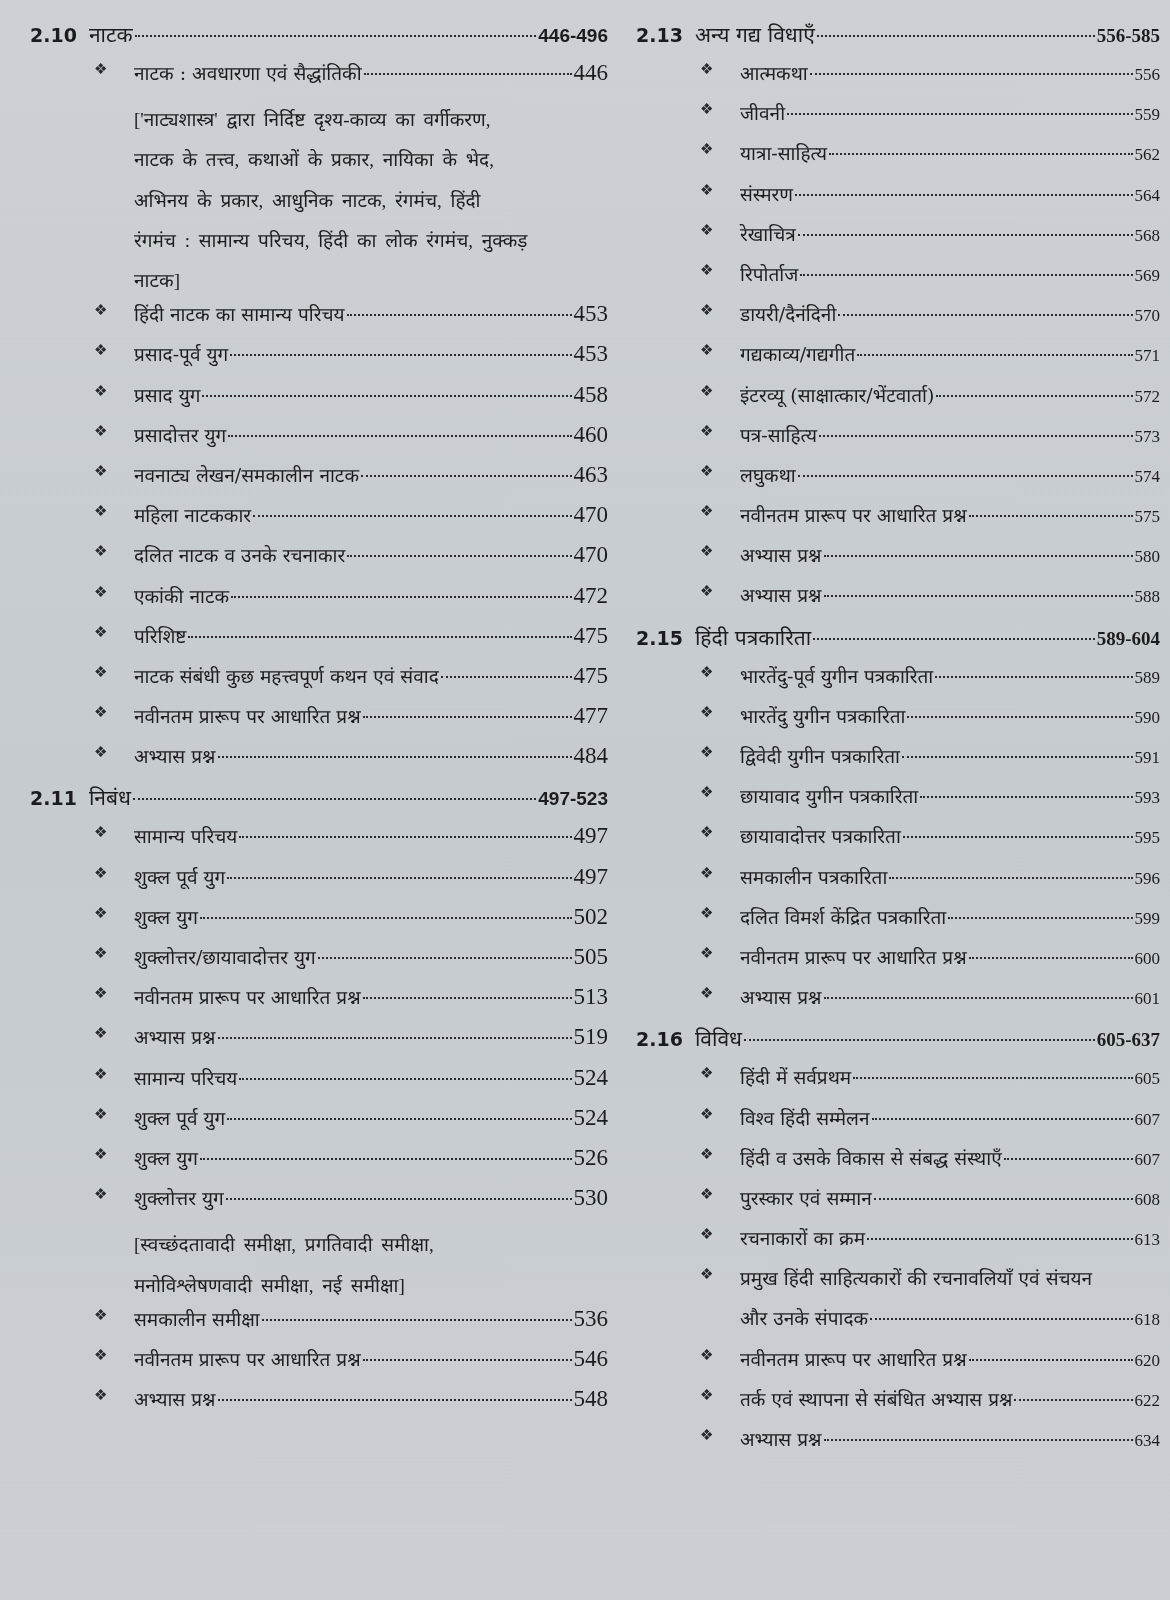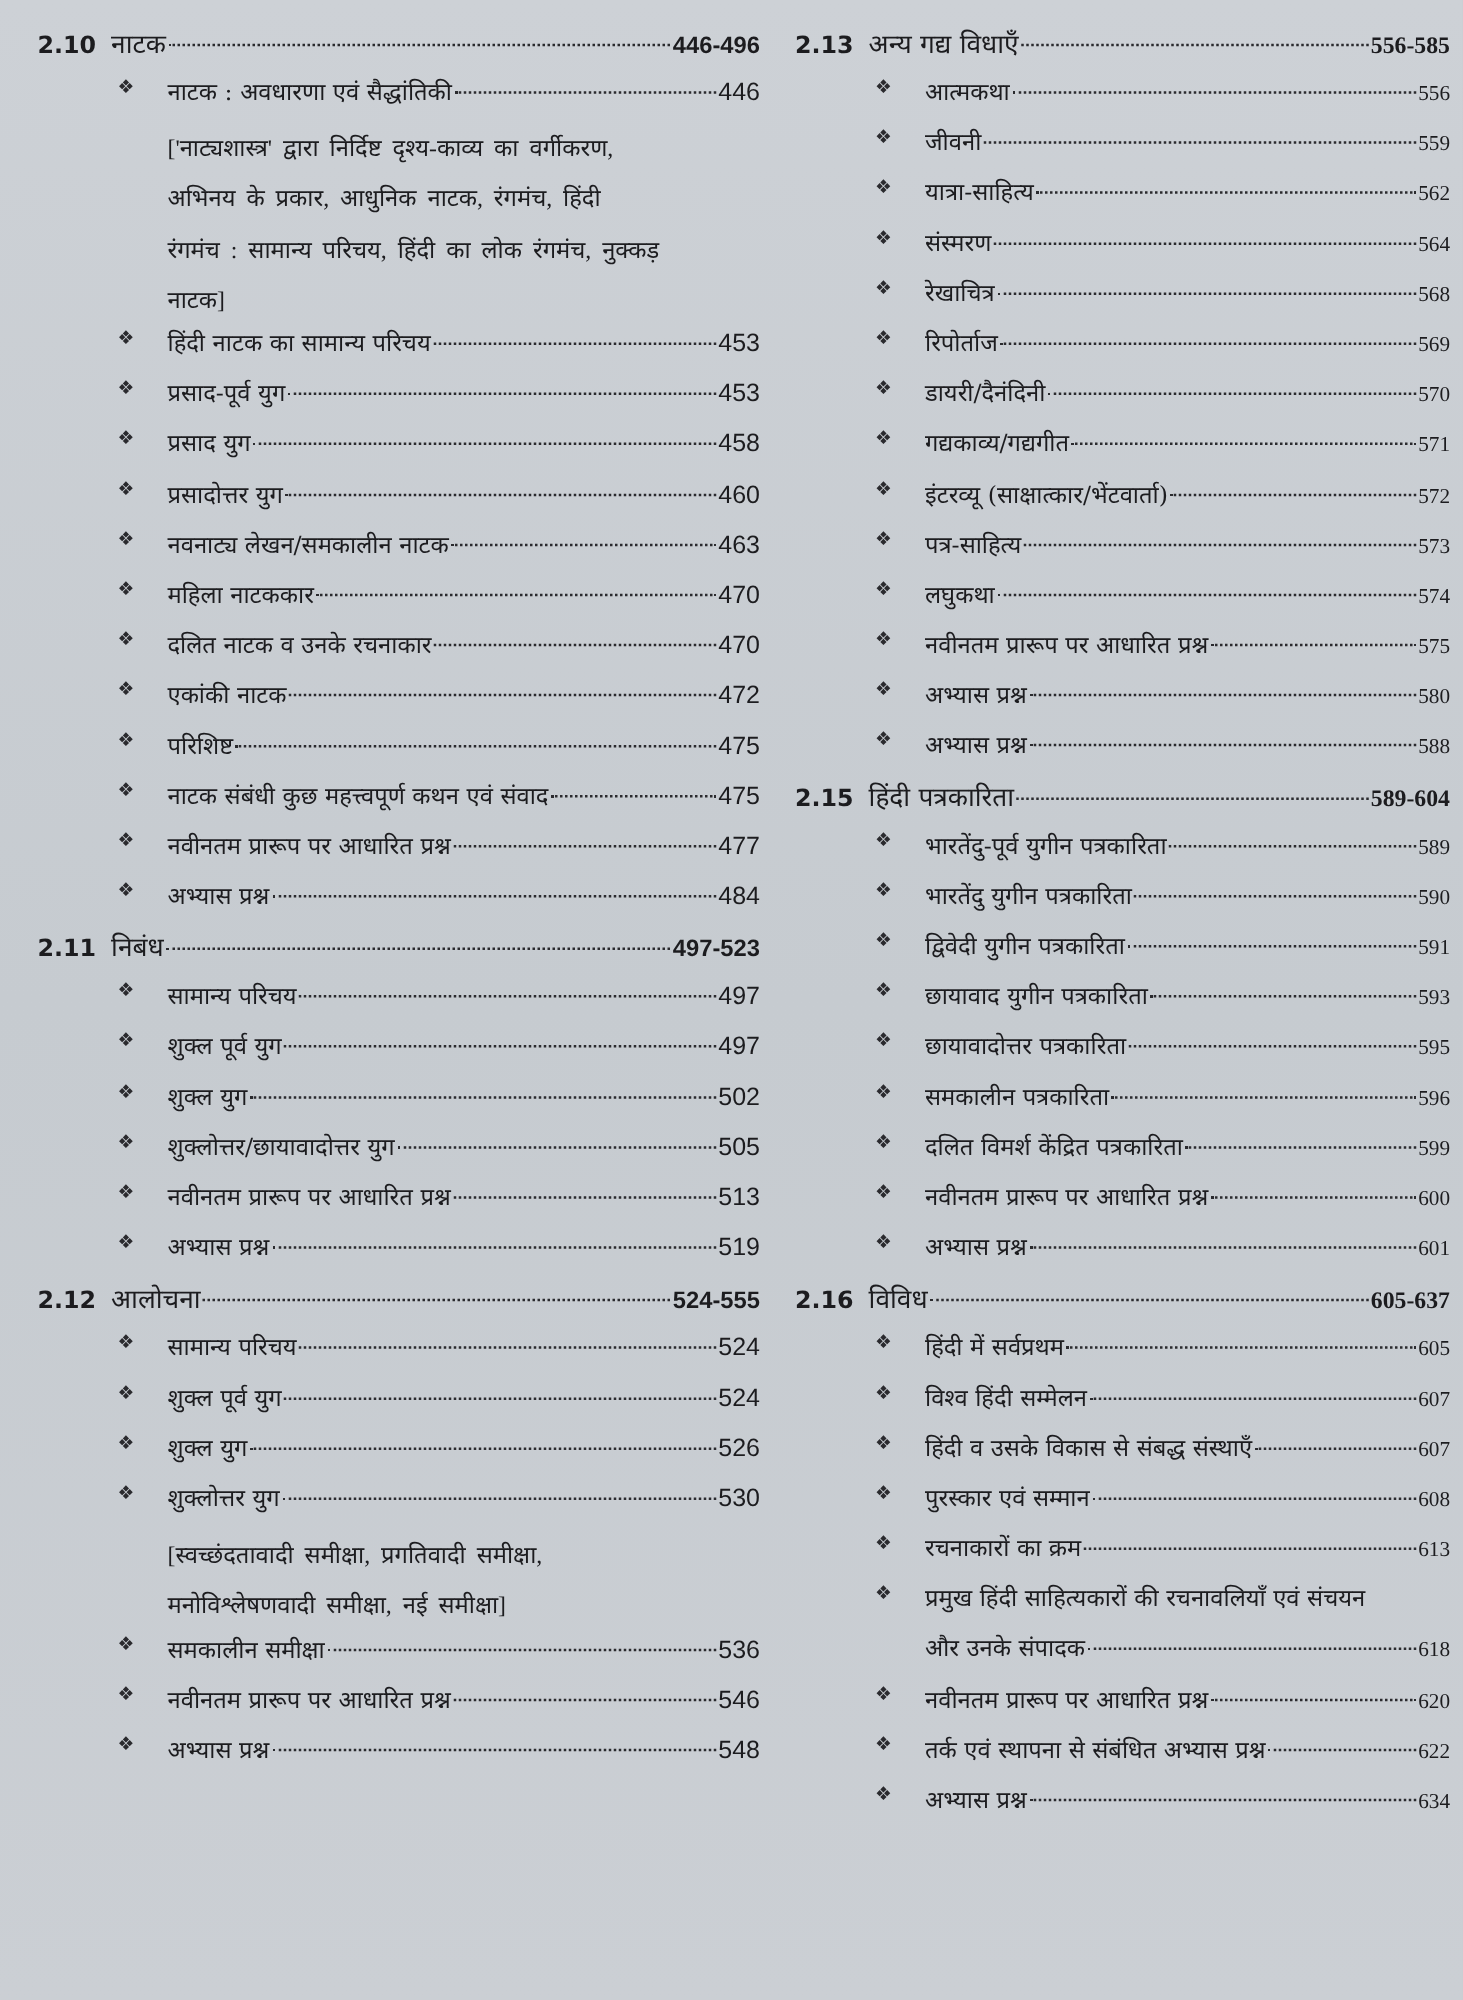--- a/index.html
+++ b/index.html
@@ -73,22 +73,22 @@
       left: 64px;
       width: 16px;
       font-size: 15px;
       color: #2a2a2e;
     }
     .item-title {
       margin-left: 40px;
       white-space: nowrap;
     }
     .item-page {
-      font-family: Liberation Sans, sans-serif;
-      font-size: 20px;
+      font-family: Liberation Serif, serif;
+      font-size: 23px;
       white-space: nowrap;
     }
     .col-right .item-page {
       font-family: "Liberation Serif", serif;
       font-size: 17px;
     }
     .col-right .section-pages {
       font-family: "Liberation Serif", serif;
       font-size: 19px;
     }
@@ -120,20 +120,21 @@
     </div>
 
     <div class="item">
       <span class="bullet">❖</span>
       <span class="item-title">नाटक : अवधारणा एवं सैद्धांतिकी</span>
       <span class="leader"></span>
       <span class="item-page">446</span>
     </div>
     <div class="note">
       <span class="note-line">['नाट्यशास्त्र' द्वारा निर्दिष्ट दृश्य-काव्य का वर्गीकरण,</span>
+      <span class="note-line">नाटक के तत्त्व, कथाओं के प्रकार, नायिका के भेद,</span>
       <span class="note-line">अभिनय के प्रकार, आधुनिक नाटक, रंगमंच, हिंदी</span>
       <span class="note-line">रंगमंच : सामान्य परिचय, हिंदी का लोक रंगमंच, नुक्कड़</span>
       <span class="note-line">नाटक]</span>
     </div>
 
     <div class="item">
       <span class="bullet">❖</span>
       <span class="item-title">हिंदी नाटक का सामान्य परिचय</span>
       <span class="leader"></span>
       <span class="item-page">453</span>
@@ -241,26 +242,20 @@
       <span class="leader"></span>
       <span class="item-page">513</span>
     </div>
     <div class="item">
       <span class="bullet">❖</span>
       <span class="item-title">अभ्यास प्रश्न</span>
       <span class="leader"></span>
       <span class="item-page">519</span>
     </div>
 
-    <div class="section-heading">
-      <span class="section-num">2.12</span>
-      <span class="section-title">आलोचना</span>
-      <span class="leader"></span>
-      <span class="section-pages">524-555</span>
-    </div>
     <div class="item">
       <span class="bullet">❖</span>
       <span class="item-title">सामान्य परिचय</span>
       <span class="leader"></span>
       <span class="item-page">524</span>
     </div>
     <div class="item">
       <span class="bullet">❖</span>
       <span class="item-title">शुक्ल पूर्व युग</span>
       <span class="leader"></span>

